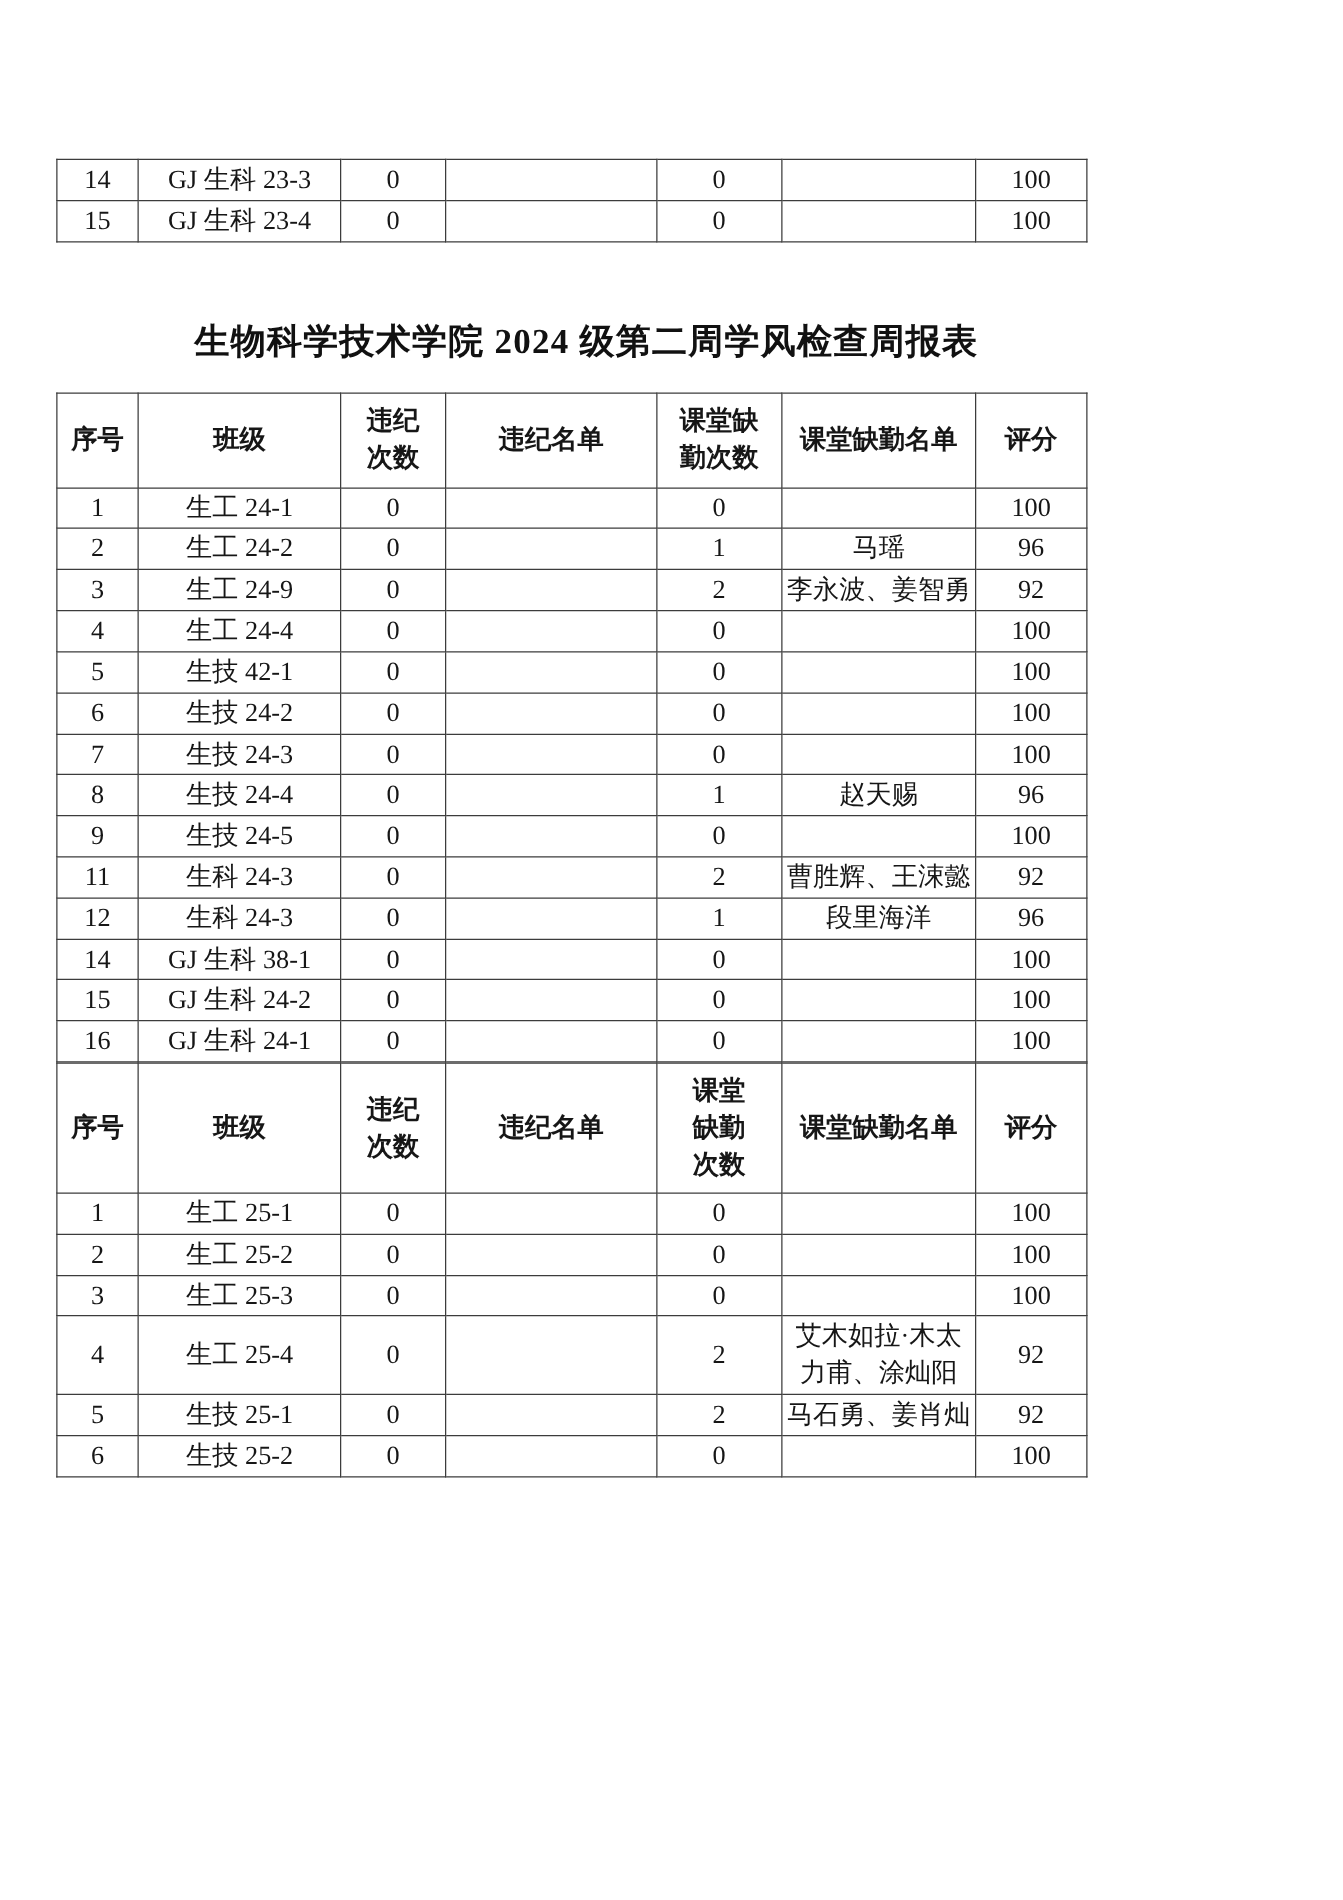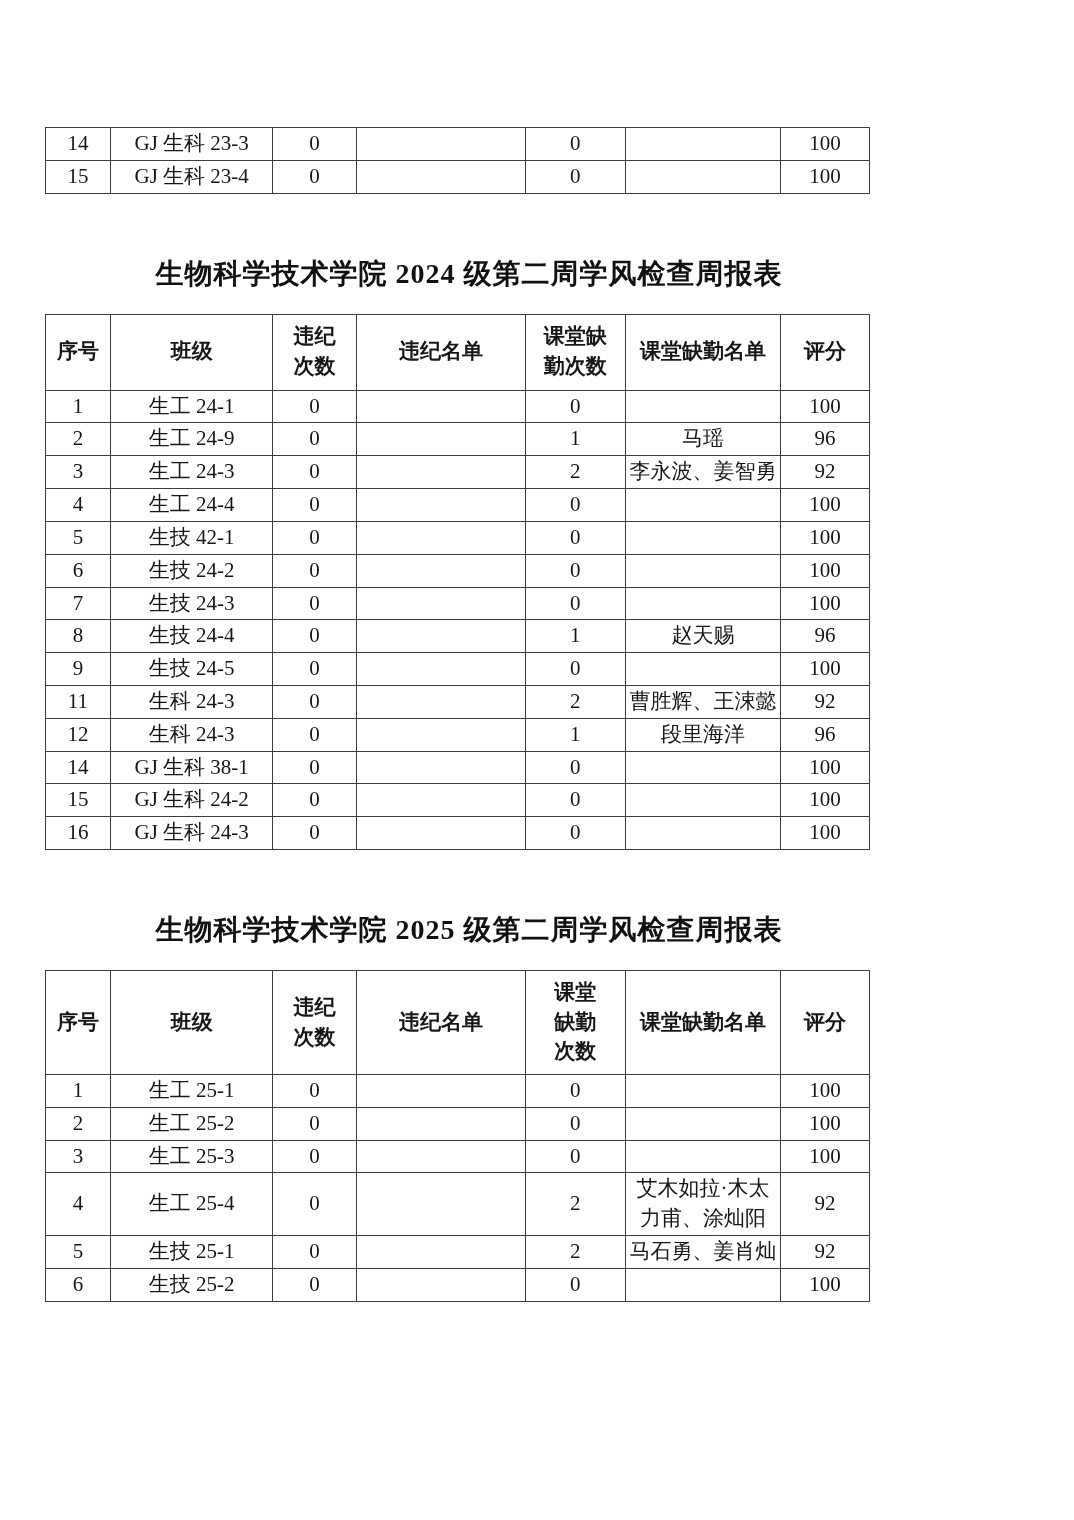--- a/index.html
+++ b/index.html
@@ -123,30 +123,30 @@
           <td>1</td>
           <td>生工 24-1</td>
           <td>0</td>
           <td></td>
           <td>0</td>
           <td></td>
           <td>100</td>
         </tr>
         <tr>
           <td>2</td>
-          <td>生工 24-9</td>
+          <td>生工 24-2</td>
           <td>0</td>
           <td></td>
           <td>1</td>
           <td>马瑶</td>
           <td>96</td>
         </tr>
         <tr>
           <td>3</td>
-          <td>生工 24-3</td>
+          <td>生工 24-9</td>
           <td>0</td>
           <td></td>
           <td>2</td>
           <td>李永波、姜智勇</td>
           <td>92</td>
         </tr>
         <tr>
           <td>4</td>
           <td>生工 24-4</td>
           <td>0</td>
@@ -231,31 +231,30 @@
           <td>15</td>
           <td>GJ 生科 24-2</td>
           <td>0</td>
           <td></td>
           <td>0</td>
           <td></td>
           <td>100</td>
         </tr>
         <tr>
           <td>16</td>
-          <td>GJ 生科 24-3</td>
+          <td>GJ 生科 24-1</td>
           <td>0</td>
           <td></td>
           <td>0</td>
           <td></td>
           <td>100</td>
         </tr>
       </tbody>
   </table>
 
-  <div class="report-title">生物科学技术学院 2025 级第二周学风检查周报表</div>
   <table class="report-table head3">
     <colgroup>
       <col class="c1">
         <col class="c2">
         <col class="c3">
         <col class="c4">
         <col class="c5">
         <col class="c6">
         <col class="c7">
     </colgroup>

